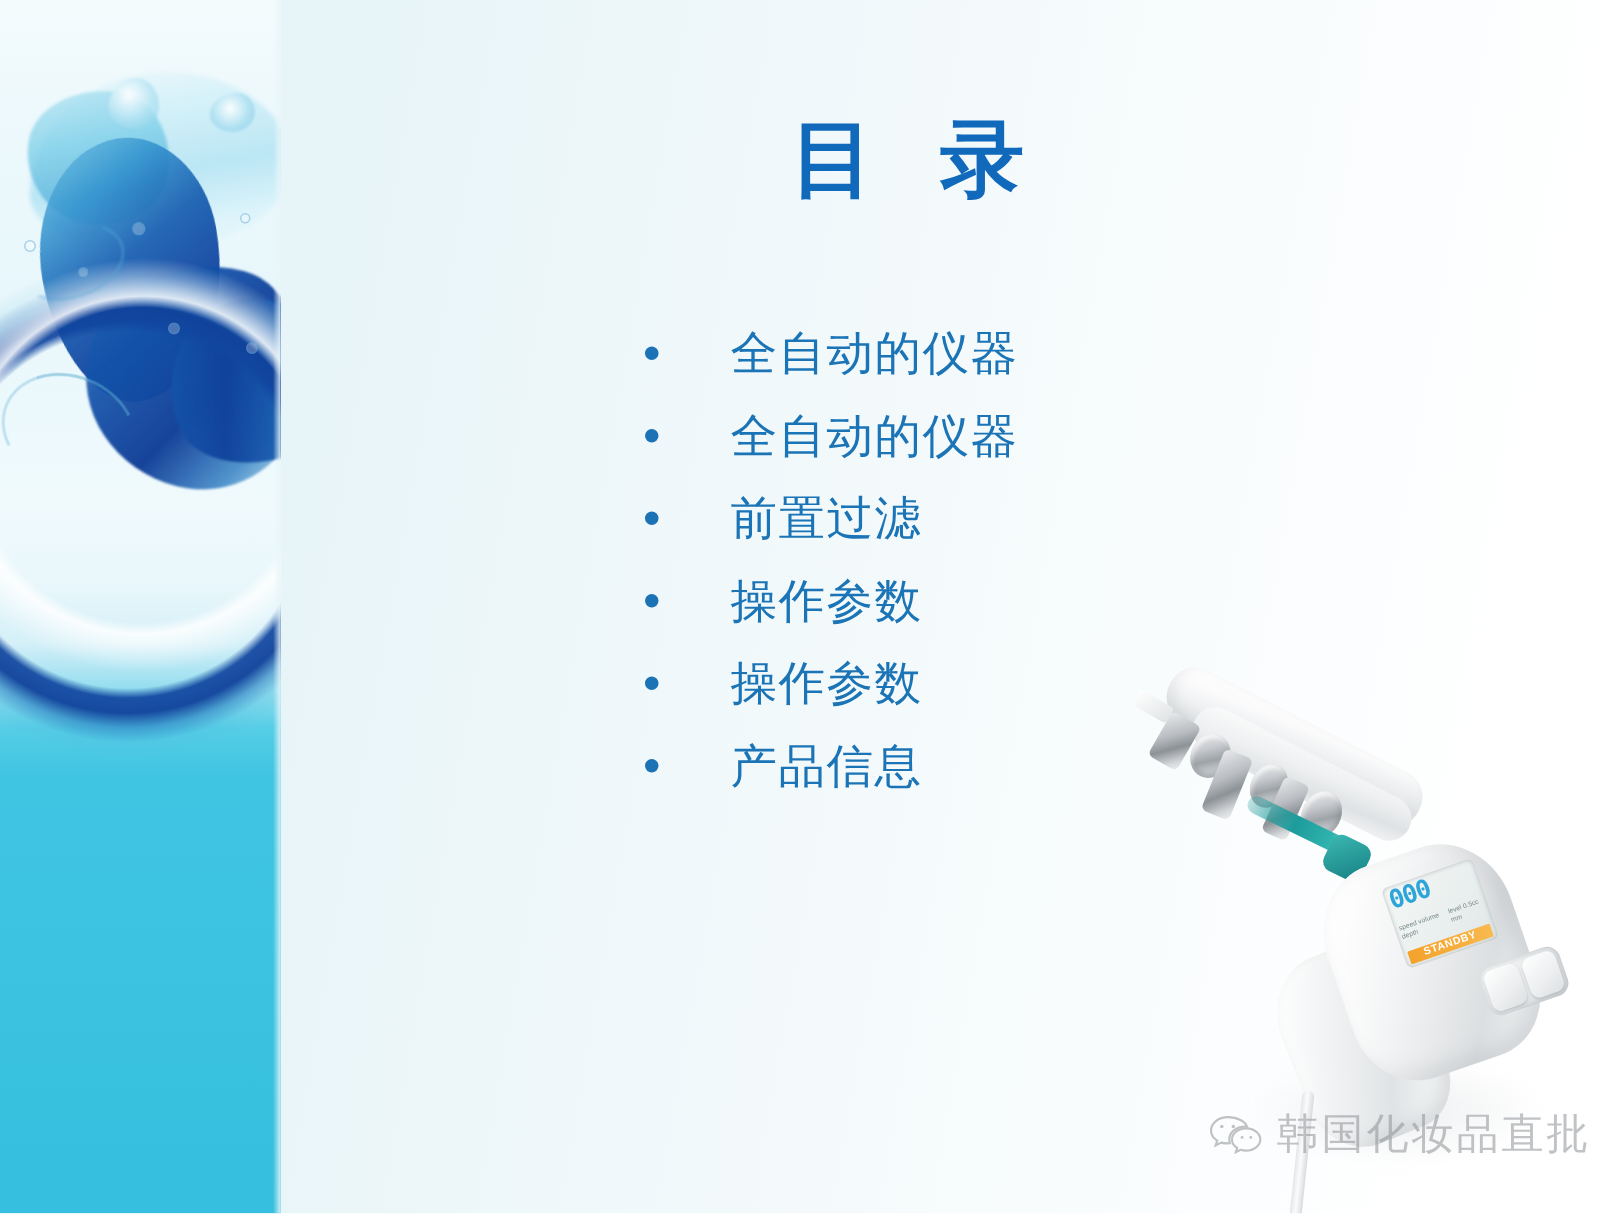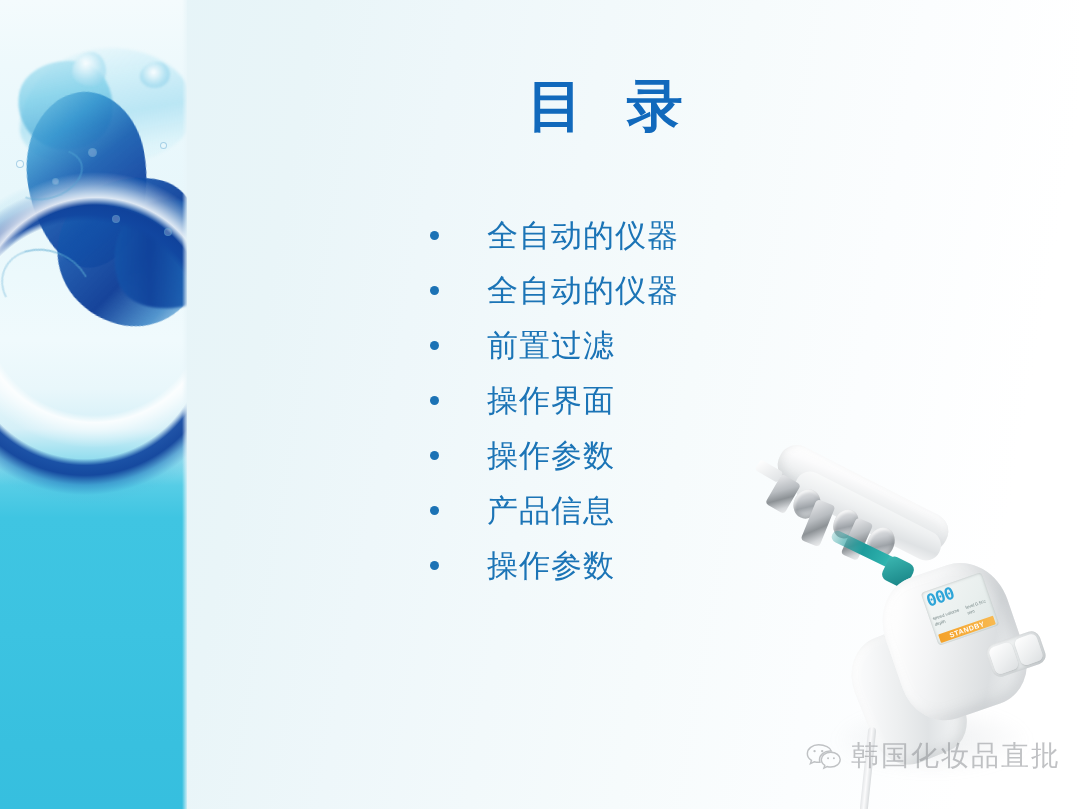--- a/index.html
+++ b/index.html
@@ -518,46 +518,40 @@
       <span class="toc-label">全自动的仪器</span>
     </div>
 
     <div class="toc-item">
       <span class="toc-bullet">
           <i></i>
         </span>
       <span class="toc-label">前置过滤</span>
     </div>
 
-    <div class="toc-item">
-      <span class="toc-bullet">
-          <i></i>
-        </span>
-      <span class="toc-label">操作界面</span>
-    </div>
 
     <div class="toc-item">
       <span class="toc-bullet">
           <i></i>
         </span>
       <span class="toc-label">操作参数</span>
     </div>
 
     <div class="toc-item">
       <span class="toc-bullet">
           <i></i>
         </span>
-      <span class="toc-label">产品信息</span>
+      <span class="toc-label">操作参数</span>
     </div>
 
     <div class="toc-item">
       <span class="toc-bullet">
           <i></i>
         </span>
-      <span class="toc-label">操作参数</span>
+      <span class="toc-label">产品信息</span>
     </div>
 
   </div>
 
   <div class="device">
     <div class="dv dev-shadow"></div>
 
     <div class="dv dev-barrel"></div>
     <div class="dv dev-barrel2"></div>
     <div class="dv needle"></div>

